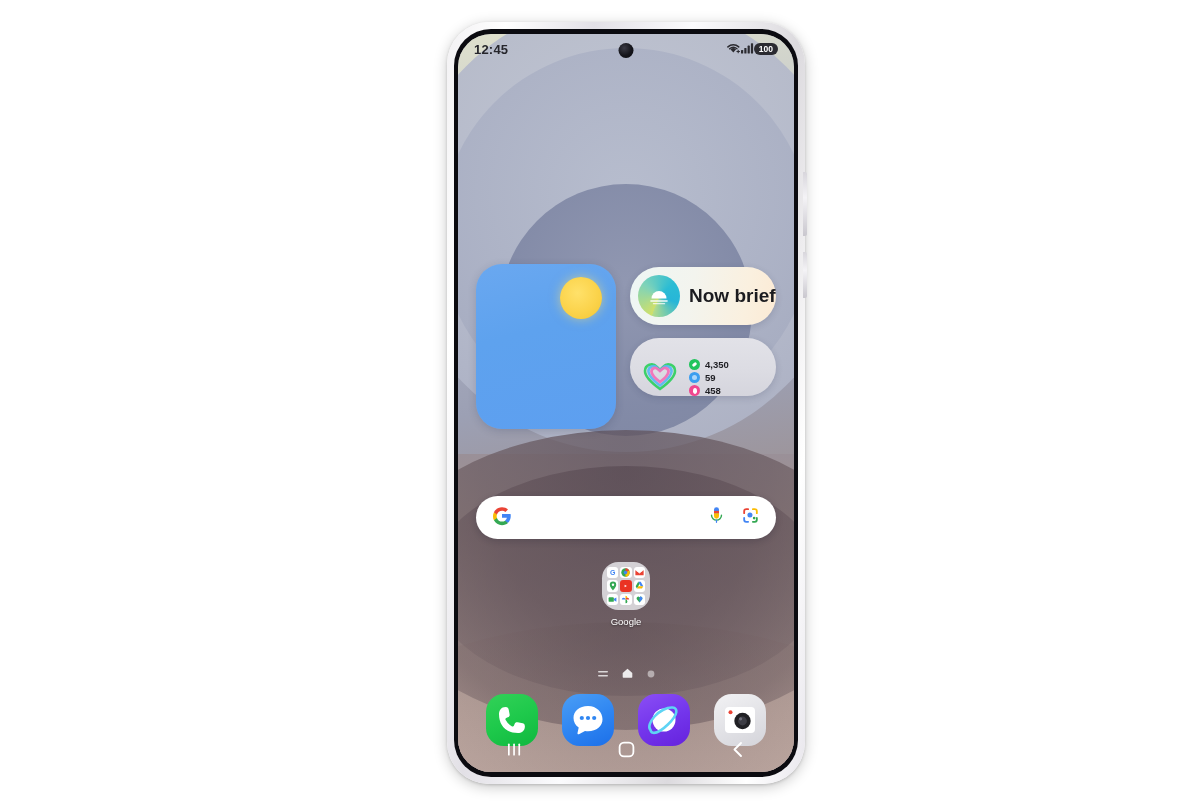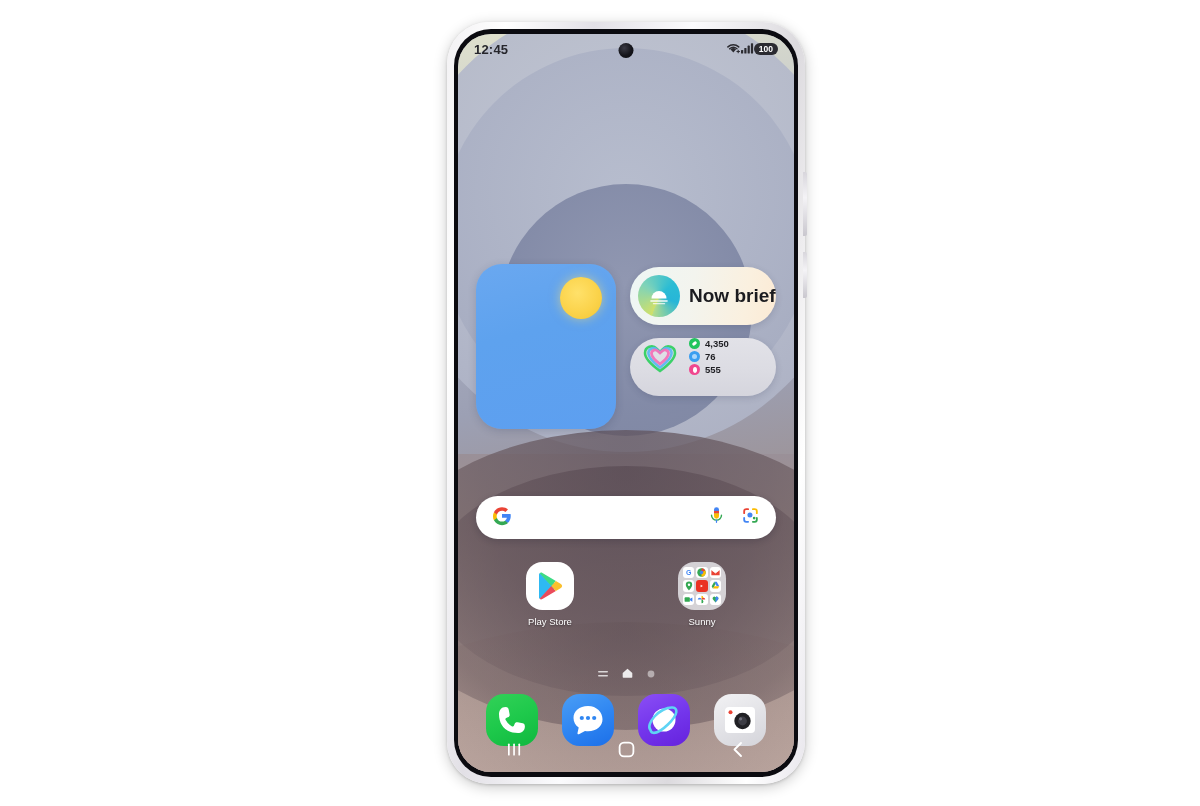--- a/index.html
+++ b/index.html
@@ -152,21 +152,21 @@
     flex:0 0 auto;
   }
   #nowbrief-label { font-size:19px; font-weight:bold; color:#1b1b1f; }
 
   #health-widget {
     position:absolute; left:172px; top:74px;
     width:146px; height:58px;
     border-radius:29px;
     background:linear-gradient(180deg,#e2e2e8 0%,#dcdce3 55%,#d5d5dd 100%);
     box-shadow:0 2px 7px rgba(30,40,70,.16);
-    display:flex; align-items:flex-start; padding-left:10px; gap:9px;
+    display:flex; align-items:flex-end; padding-left:10px; gap:9px;
   }
   #health-rings { width:40px; height:40px; flex:0 0 auto; }
   #health-stats { display:flex; flex-direction:column; gap:2px; }
   .health-stat { display:flex; align-items:center; gap:5px; }
   .health-dot {
     width:11px; height:11px; border-radius:50%;
     display:flex; align-items:center; justify-content:center;
     flex:0 0 auto;
   }
   .health-dot-inner { width:4px; height:4px; border-radius:50%; background:#ffffff; }
@@ -318,27 +318,27 @@
         <div class="health-stat">
           <span class="health-dot" style="background:#21c45d">
             <span class="health-dot-inner" style="width:5px;height:3px;border-radius:2px;transform:rotate(-40deg)"></span>
           </span>
           <span class="health-val">4,350</span>
         </div>
         <div class="health-stat">
           <span class="health-dot" style="background:#3a9ef0">
             <span class="health-dot-inner" style="width:5px;height:5px;background:#a9d6fb"></span>
           </span>
-          <span class="health-val">76</span>
+          <span class="health-val">59</span>
         </div>
         <div class="health-stat">
           <span class="health-dot" style="background:#f0478f">
             <span class="health-dot-inner" style="width:4px;height:6px;border-radius:50% 50% 45% 45%"></span>
           </span>
-          <span class="health-val">555</span>
+          <span class="health-val">458</span>
         </div>
       </div>
     </div>
   </div>
 
   <div id="search-bar">
     <span>
       <svg width="20" height="20" viewBox="0 0 48 48">
         <path fill="#4285f4" d="M45 24c0-1.6-.15-3.1-.43-4.6H24v8.7h11.8c-.5 2.7-2 5-4.3 6.6v5.5h7c4.1-3.8 6.5-9.4 6.5-16.2z"></path>
         <path fill="#34a853" d="M24 46c5.8 0 10.7-1.9 14.3-5.2l-7-5.4c-1.9 1.3-4.4 2.1-7.3 2.1-5.6 0-10.4-3.8-12.1-8.9H4.7v5.6C8.3 41.4 15.6 46 24 46z"></path>
@@ -367,36 +367,20 @@
           <circle cx="16.6" cy="15.2" r="1.7" fill="#34a853"></circle>
         </svg>
       </span>
     </div>
   </div>
 
   <div id="app-grid">
 
 
 
-    <div class="app-cell">
-      <div class="app-icon squircle" id="icon-playstore">
-        <svg width="48" height="48" viewBox="0 0 48 48">
-          <path d="M14 11.5 L31.8 24 L14 36.5 Z" fill="#4bb9f0"></path>
-          <path d="M14 11.5 L31.8 24 L14 36.5 Z" fill="none"></path>
-          <path d="M14 11.5 L25.2 19.4 L31 14.1 Z" fill="#34c759" opacity="0"></path>
-          <g>
-            <path d="M13.6 11.2 C13.2 11.5 13 12 13 12.8 v22.4 c0 .8.2 1.3.6 1.6 L25.3 24 Z" fill="#2eb9f3"></path>
-            <path d="M13.6 11.2 L25.3 24 l4.6-5 L16.4 10.9 c-1.1-.6-2.1-.4-2.8.3 Z" fill="#3ddb85"></path>
-            <path d="M13.6 36.8 c.7.7 1.7.9 2.8.3 l13.5-8.1 -4.6-5 Z" fill="#ea4b5a"></path>
-            <path d="M29.9 19 L25.3 24 l4.6 5 5-3 c1.6-1 1.6-3 0-4 Z" fill="#fbc02d"></path>
-          </g>
-        </svg>
-      </div>
-      <div class="app-label">Play Store</div>
-    </div>
 
     <div class="app-cell">
       <div class="app-icon squircle" id="icon-google-folder">
         <span class="mini-app" style="background:#fff;color:#4285f4;font-size:7px">G</span>
         <span class="mini-app" style="background:#fff">
           <svg width="9" height="9" viewBox="0 0 12 12">
               <circle cx="6" cy="6" r="5.6" fill="#34a853"></circle>
               <path d="M6 .4 A5.6 5.6 0 0 1 11 3.3 L6 6 Z" fill="#ea4335"></path>
               <path d="M11 3.3 A5.6 5.6 0 0 1 6 11.6 L6 6 Z" fill="#fbbc04"></path>
               <circle cx="6" cy="6" r="2.3" fill="#4285f4"></circle>
@@ -440,21 +424,21 @@
               <path d="M6 6 H1 a2.5 2.5 0 0 1 5 0 Z" fill="#4285f4"></path>
             </svg>
         </span>
         <span class="mini-app" style="background:#fff">
           <svg width="9" height="9" viewBox="0 0 12 12">
               <path d="M6 3 a2.2 2.2 0 0 1 3.6 2.5 L6 10 L2.4 5.5 A2.2 2.2 0 0 1 6 3 Z" fill="#34a853"></path>
               <path d="M6 3 a2.2 2.2 0 0 1 3.6 2.5 L6 10 Z" fill="#4285f4"></path>
             </svg>
         </span>
       </div>
-      <div class="app-label">Sunny</div>
+      <div class="app-label">Google</div>
     </div>
   </div>
 
   <div id="page-dots">
     <span class="page-ind">
       <svg width="10" height="8" viewBox="0 0 10 8">
         <rect x="0" y="1" width="10" height="1.6" rx=".8" fill="#ffffff" opacity=".85"></rect>
         <rect x="0" y="5" width="10" height="1.6" rx=".8" fill="#ffffff" opacity=".85"></rect>
       </svg>
     </span>

